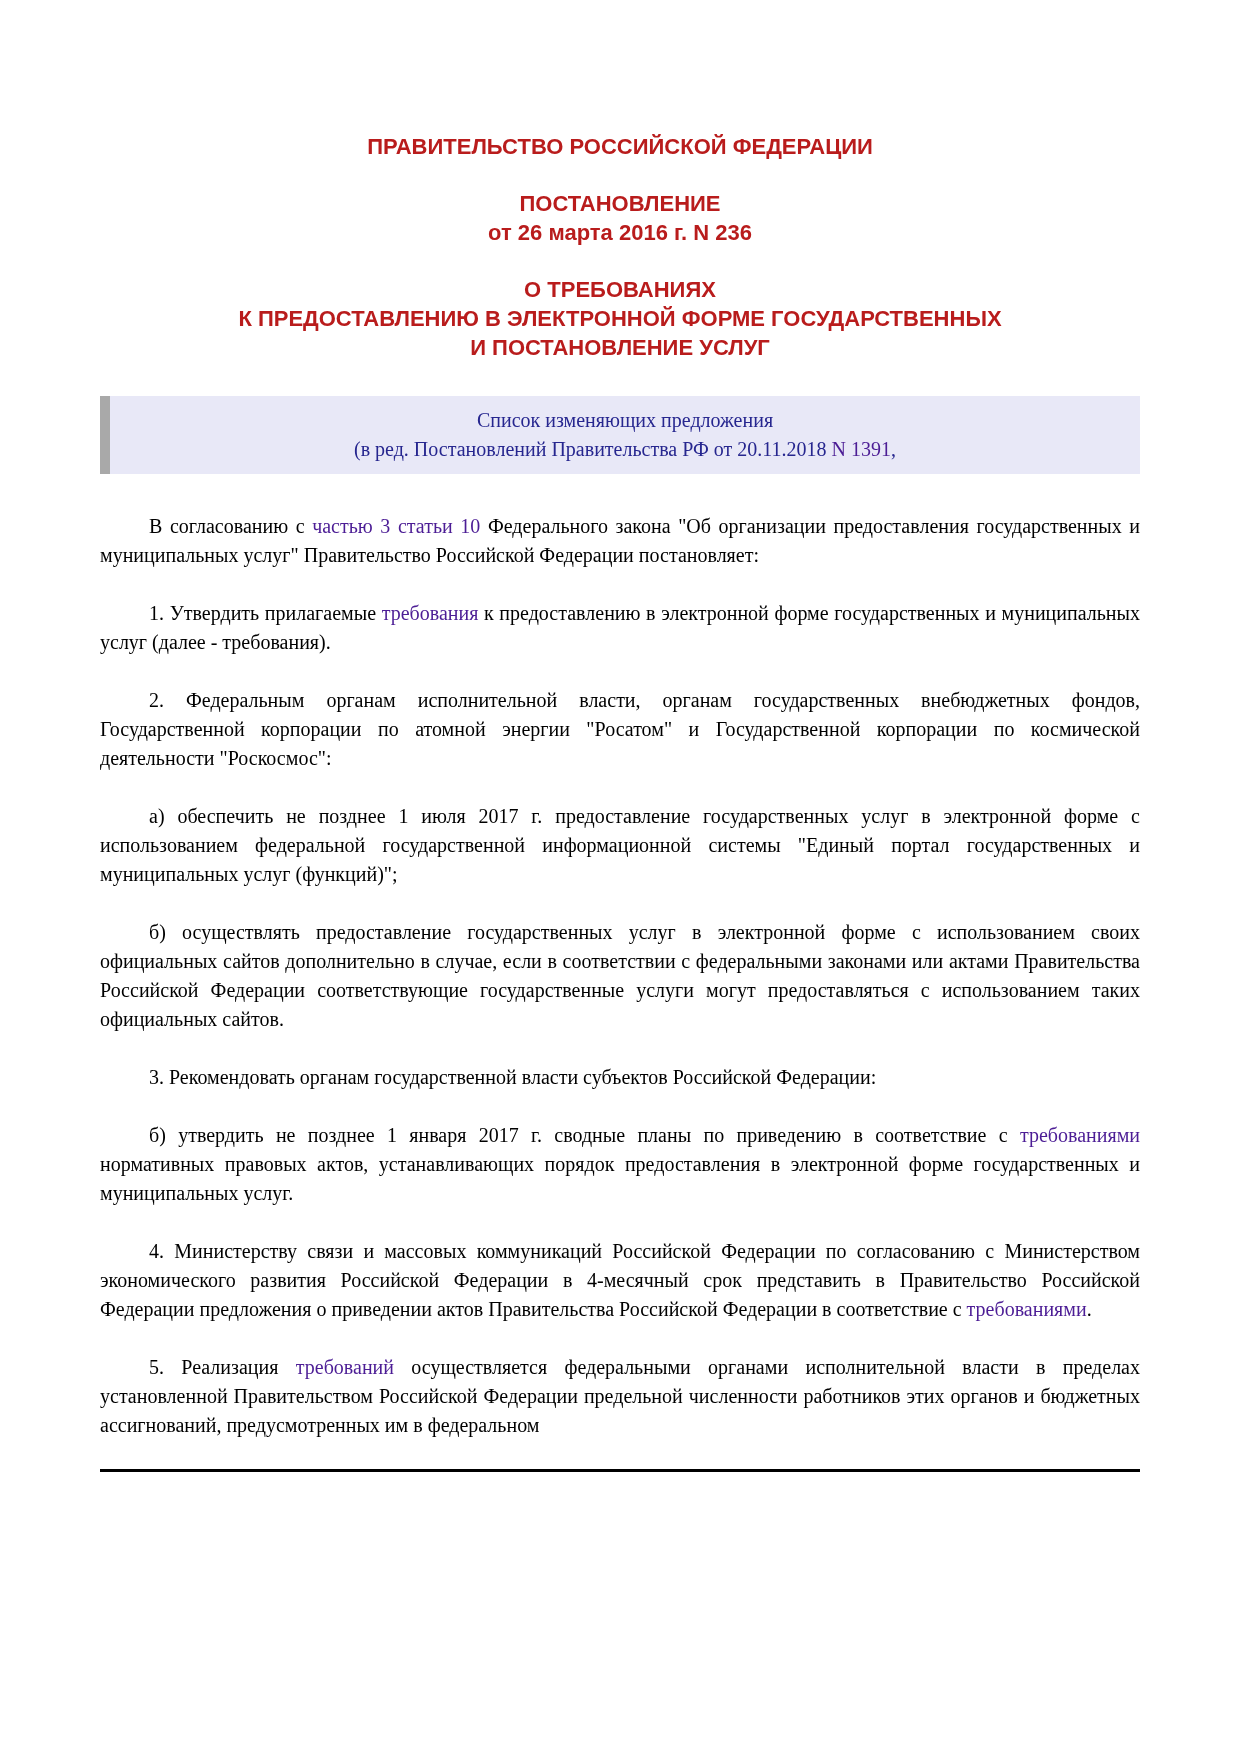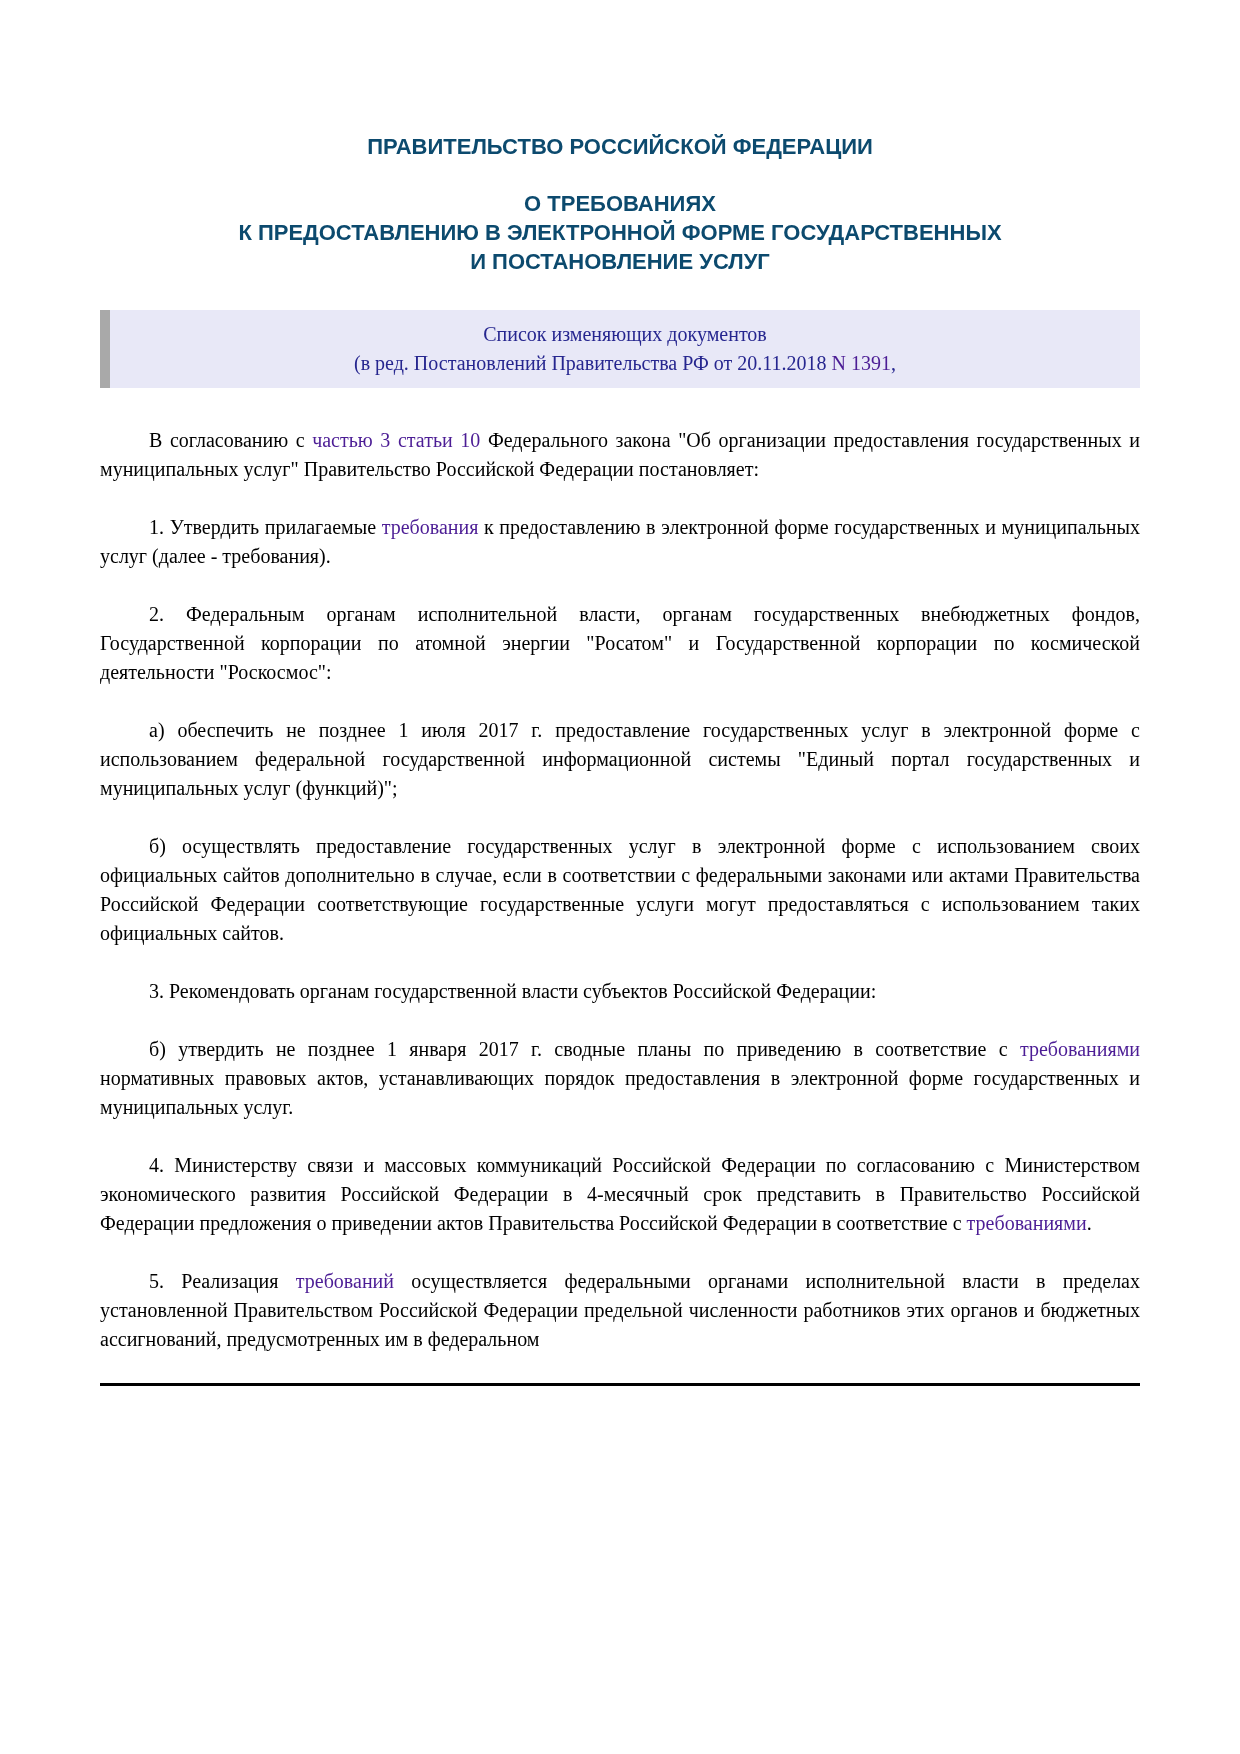--- a/index.html
+++ b/index.html
@@ -18,21 +18,21 @@
     font-family: "Liberation Serif", "DejaVu Serif", serif;
     font-size: 20px;
     color: #000000;
   }
   .doc-heading {
     font-family: "Liberation Sans", "DejaVu Sans", sans-serif;
     font-weight: bold;
     font-size: 22px;
     line-height: 29px;
     text-align: center;
-    color: #0c4a6e;
+    color: #b91c1c;
     margin: 0 0 28px 0;
   }
   .doc-heading div { margin: 0; }
   .amend-box {
     background: #e8e8f7;
     border-left: 10px solid #a9a9a9;
     margin: 34px 0 38px 0;
     padding: 10px 20px;
     text-align: center;
     line-height: 29px;
@@ -58,29 +58,33 @@
 </style>
 </head>
 <body>
 
 <div class="page">
 
   <div class="doc-heading">
     <div>ПРАВИТЕЛЬСТВО РОССИЙСКОЙ ФЕДЕРАЦИИ</div>
   </div>
 
+  <div class="doc-heading">
+    <div>ПОСТАНОВЛЕНИЕ</div>
+    <div>от 26 марта 2016 г. N 236</div>
+  </div>
 
   <div class="doc-heading">
     <div>О ТРЕБОВАНИЯХ</div>
     <div>К ПРЕДОСТАВЛЕНИЮ В ЭЛЕКТРОННОЙ ФОРМЕ ГОСУДАРСТВЕННЫХ</div>
     <div>И ПОСТАНОВЛЕНИЕ УСЛУГ</div>
   </div>
 
   <div class="amend-box">
-    <div><span>Список изменяющих документов</span></div>
+    <div><span>Список изменяющих предложения</span></div>
     <div><span>(в ред. Постановлений Правительства РФ от 20.11.2018 </span><a href="#" class="doc-link">N 1391</a><span>,</span></div>
   </div>
 
   <p class="para"><span>В согласованию с </span><a href="#" class="doc-link">частью 3 статьи 10</a><span> Федерального закона "Об организации предоставления государственных и муниципальных услуг" Правительство Российской Федерации постановляет:</span></p>
   <p class="para"><span>1. Утвердить прилагаемые </span><a href="#" class="doc-link">требования</a><span> к предоставлению в электронной форме государственных и муниципальных услуг (далее - требования).</span></p>
   <p class="para"><span>2. Федеральным органам исполнительной власти, органам государственных внебюджетных фондов, Государственной корпорации по атомной энергии "Росатом" и Государственной корпорации по космической деятельности "Роскосмос":</span></p>
   <p class="para"><span>а) обеспечить не позднее 1 июля 2017 г. предоставление государственных услуг в электронной форме с использованием федеральной государственной информационной системы "Единый портал государственных и муниципальных услуг (функций)";</span></p>
   <p class="para"><span>б) осуществлять предоставление государственных услуг в электронной форме с использованием своих официальных сайтов дополнительно в случае, если в соответствии с федеральными законами или актами Правительства Российской Федерации соответствующие государственные услуги могут предоставляться с использованием таких официальных сайтов.</span></p>
   <p class="para"><span>3. Рекомендовать органам государственной власти субъектов Российской Федерации:</span></p>
   <p class="para"><span>б) утвердить не позднее 1 января 2017 г. сводные планы по приведению в соответствие с </span><a href="#" class="doc-link">требованиями</a><span> нормативных правовых актов, устанавливающих порядок предоставления в электронной форме государственных и муниципальных услуг.</span></p>

